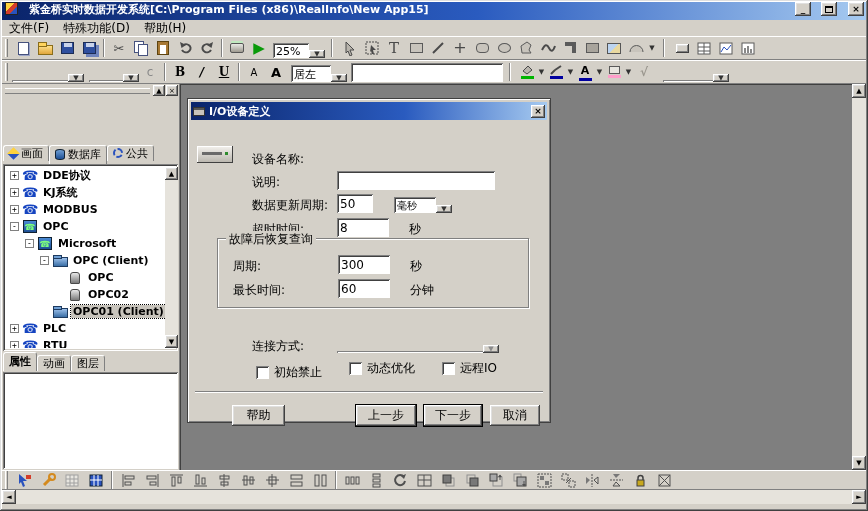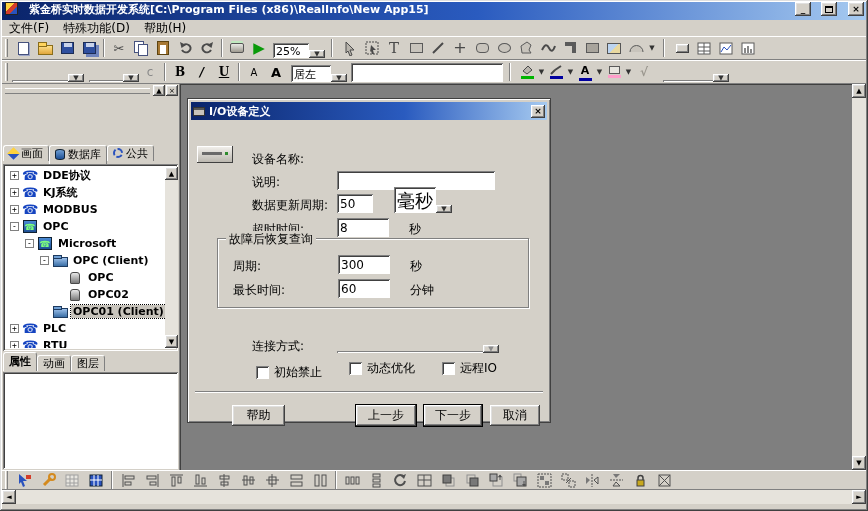--- a/index.html
+++ b/index.html
@@ -515,21 +515,21 @@
           <span class="dev-icon"></span>
 
           <span class="dlabel" style="left:61px;top:31px">设备名称:</span>
 
           <span class="dlabel" style="left:61px;top:54px">说明:</span>
           <input class="edit" style="left: 146px; top: 51px; width: 158px;" value="">
 
           <span class="dlabel" style="left:61px;top:77px">数据更新周期:</span>
           <input class="edit" style="left: 146px; top: 74px; width: 36px;" value="50">
           <span class="combo" style="position:absolute;left:203px;top:74px;width:58px;height:19px">
-            <span class="field" style="font-size:18px">毫秒</span>
+            <span class="field" style="font-size:10px">毫秒</span>
             <span class="drop bevel-btn">
                 <span class="mini-arrow">▼</span>
               </span>
           </span>
 
           <span class="dlabel" style="left:61px;top:101px">超时时间:</span>
           <input class="edit" style="left: 146px; top: 98px; width: 52px;" value="8">
           <span class="dlabel" style="left:218px;top:101px">秒</span>
 
           <div class="groupbox">

